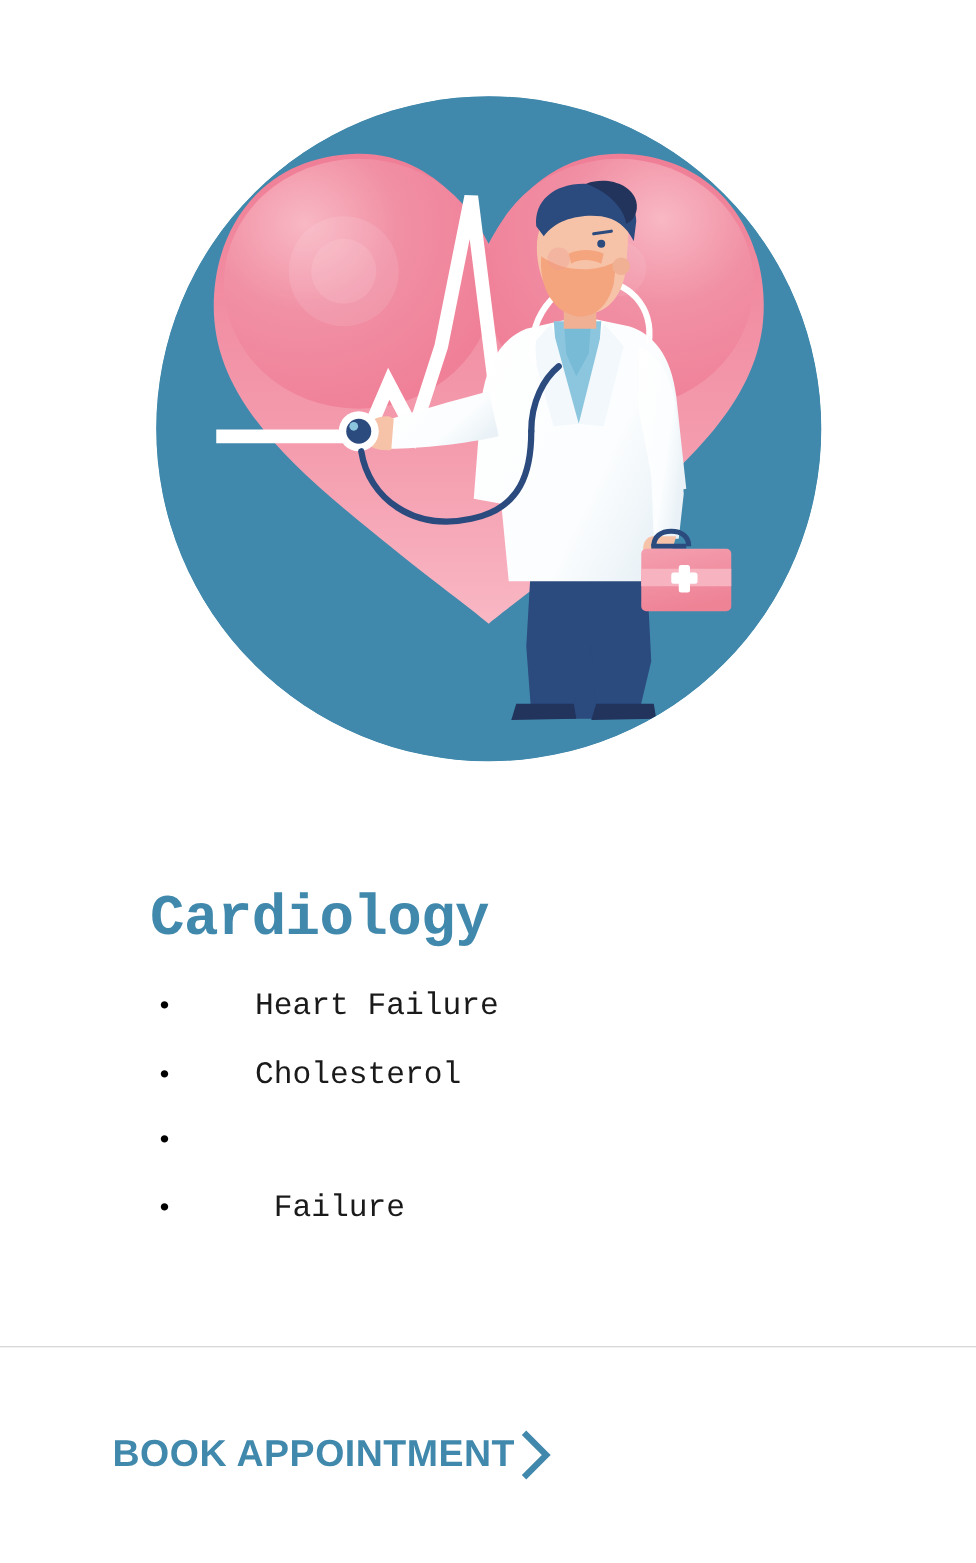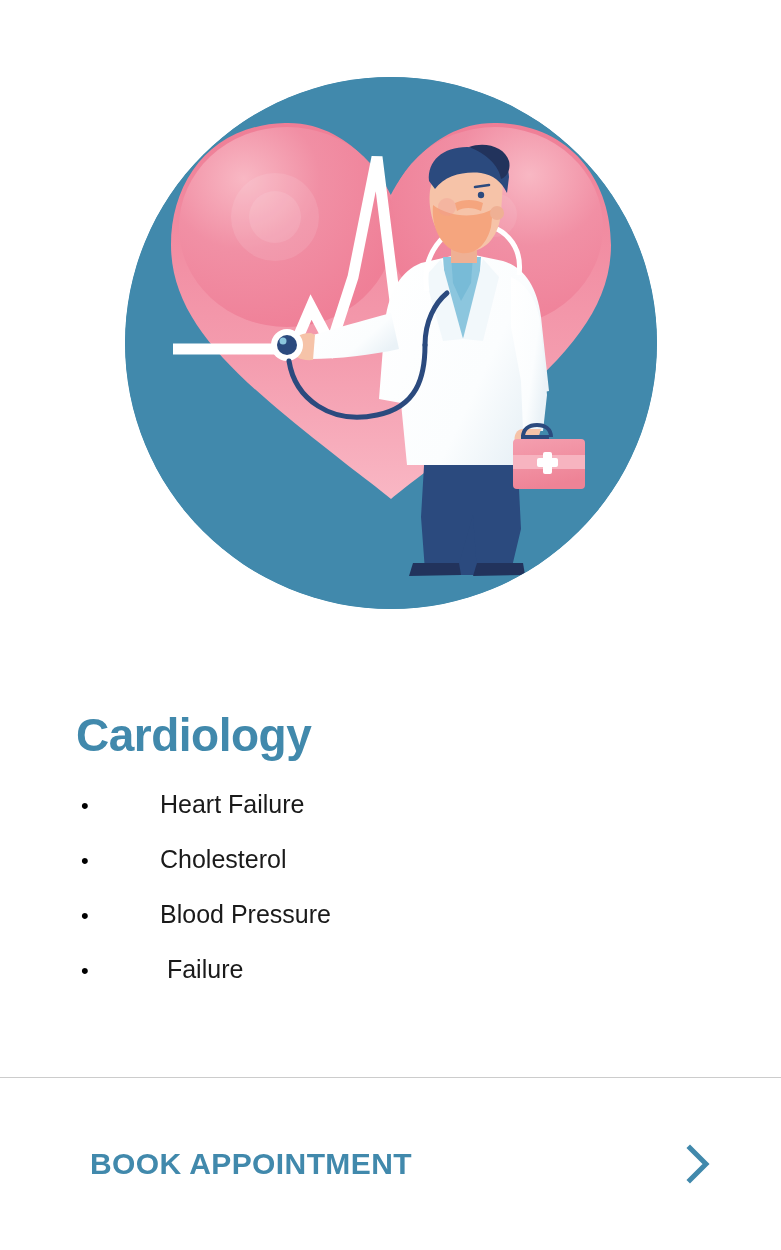--- a/index.html
+++ b/index.html
@@ -45,22 +45,23 @@
   }
 
   .illustration-circle svg {
     display: block;
     width: 532px;
     height: 532px;
   }
 
   
   .content {
-    padding: 0 0 0 76px;
+    padding: 0 0 0 120px;
     flex: 1 1 auto;
+    font-family: Liberation Mono, monospace;
   }
 
   .service-title {
     font-size: 46px;
     font-weight: bold;
     color: #4189AC;
     letter-spacing: -0.5px;
     line-height: 1;
     margin-top: 22px;
     margin-bottom: 34px;
@@ -104,21 +105,20 @@
     margin-top: 7px;
     flex: 0 0 auto;
   }
 
   
   .cta-row {
     flex: 0 0 auto;
     height: 172px;
     display: flex;
     align-items: center;
-    justify-content: space-between;
     padding: 0 66px 0 90px;
     background: #ffffff;
     cursor: pointer;
   }
 
   .cta-label {
     font-size: 30px;
     font-weight: bold;
     letter-spacing: 0.4px;
     color: #4189AC;
@@ -299,21 +299,20 @@
       <li class="condition-item">
         <span class="condition-bullet">•</span>
         <span class="condition-label">Heart Failure</span>
       </li>
       <li class="condition-item">
         <span class="condition-bullet">•</span>
         <span class="condition-label">Cholesterol</span>
       </li>
       <li class="condition-item">
         <span class="condition-bullet">•</span>
-        <span class="condition-label">Blood Pressure</span>
       </li>
       <li class="condition-item">
         <span class="condition-bullet">•</span>
         <span class="condition-label"> Failure</span>
       </li>
     </ul>
   </div>
 
   <div class="divider"></div>
 

